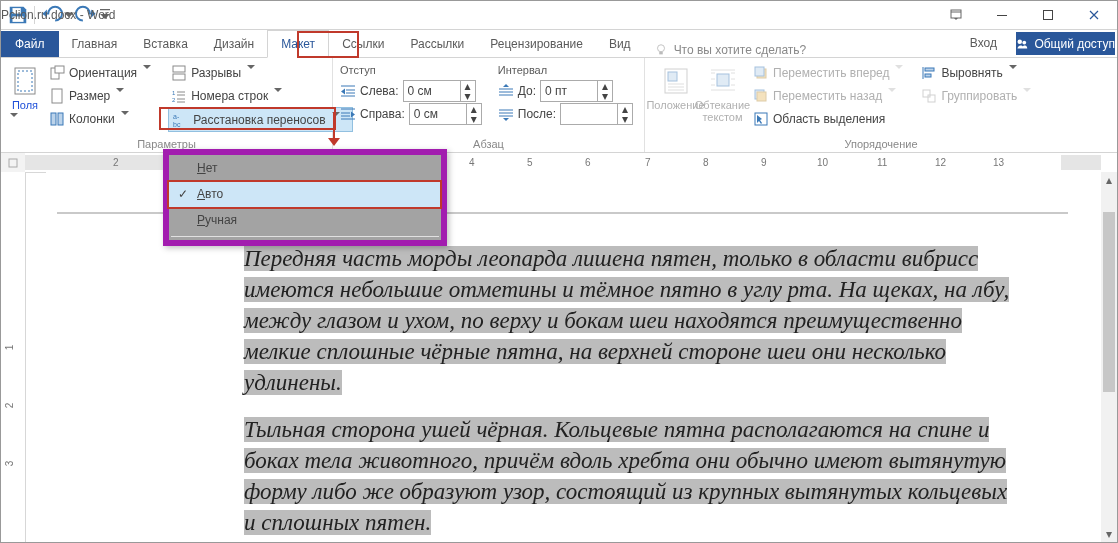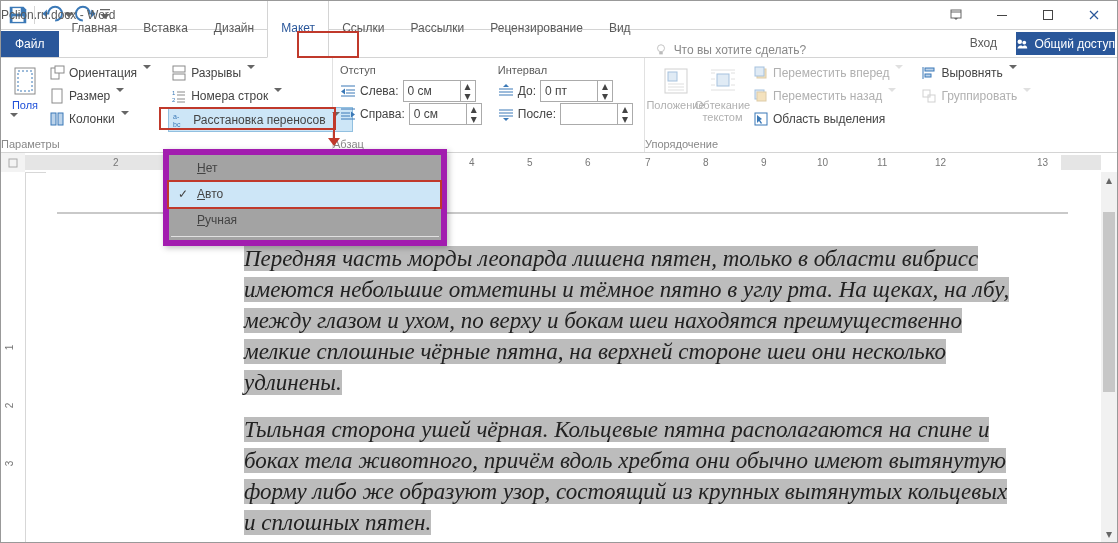--- a/index.html
+++ b/index.html
@@ -8,32 +8,32 @@
   .titlebar{height:28px;background:#fff;border-bottom:1px solid #d4d4d4;display:flex;align-items:center;position:relative}
   .qat{display:flex;align-items:center;gap:2px;padding-left:6px}
   .qat .ic{width:22px;height:22px;display:flex;align-items:center;justify-content:center;color:#3b79b7}
   .qat .sep{width:1px;height:18px;background:#d4d4d4;margin:0 3px}
   .title-center{position:absolute;left:0;right:0;text-align:left;color:#5a5a5a;font-size:12px;pointer-events:none}
   .winbtns{position:absolute;right:0;top:0;display:flex;height:28px}
   .winbtns .b{width:46px;display:flex;align-items:center;justify-content:center;color:#555}
   .winbtns .b.close{color:#2a579a}
   
   .tabs{height:27px;display:flex;align-items:flex-end;padding-left:0;position:relative;border-bottom:1px solid #d4d4d4;background:#fff}
-  .tab{padding:16px 13px;height:26px;line-height:26px;color:#5a5a5a;font-size:12px}
+  .tab{padding:0 13px;height:26px;line-height:26px;color:#5a5a5a;font-size:12px}
   .tab.file{background:#2a579a;color:#fff;padding:0 14px}
   .tab.active{border:1px solid #d4d4d4;border-bottom:1px solid #fff;color:#2a579a;position:relative;top:1px;background:#fff}
   .tellme{margin-left:10px;display:flex;align-items:center;color:#888;gap:6px}
   .tellme .bulb{width:14px;height:14px}
   .right-signin{position:absolute;right:112px;top:0;height:26px;line-height:26px;color:#5a5a5a;padding:0 8px}
   .share-btn{position:absolute;right:2px;top:2px;height:23px;background:#2a579a;color:#fff;display:flex;align-items:center;gap:6px;padding:0 0;font-size:12px}
   .share-btn svg{width:12px;height:12px}
   
   .ribbon{height:94px;border-bottom:1px solid #d4d4d4;display:flex;position:relative;background:#fff}
   .group{border-right:1px solid #e1e1e1;padding:3px 7px 0 7px;display:flex;flex-direction:column;position:relative;height:100%;box-sizing:border-box}
-  .group .glabel{position:absolute;bottom:2px;left:0;right:0;font-size:11px;color:#888}
+  .group .glabel{position:absolute;bottom:2px;left:0;right:0;text-align:center;font-size:11px;color:#888}
   .btn-stack{display:flex;flex-direction:column}
   .btn-small{display:flex;align-items:center;gap:4px;height:23px;padding:0 3px;color:#444;white-space:nowrap}
   .btn-small svg{width:16px;height:16px;flex-shrink:0}
   .drop{margin-left:2px}
   .bigbtn{width:47px;display:flex;flex-direction:column;align-items:center;justify-content:flex-start;padding-top:4px;gap:2px;color:#1d4ed8;text-align:center}
   .bigbtn svg{width:32px;height:32px}
   .bigbtn span{font-size:11px;line-height:12px}
   .disabled{color:#b0b0b0}
   .disabled svg{opacity:.45}
   
@@ -430,21 +430,21 @@
         <span style="left:384px">3</span>
       <span style="left:444px">4</span>
         <span style="left:502px">5</span>
         <span style="left:560px">6</span>
       <span style="left:620px">7</span>
         <span style="left:678px">8</span>
         <span style="left:736px">9</span>
       <span style="left:792px">10</span>
         <span style="left:852px">11</span>
         <span style="left:910px">12</span>
-      <span style="left:1012px">13</span>
+      <span style="left:968px">13</span>
     </div>
   </div>
   <div class="vruler">
     <div class="num" style="top:170px">1</div>
     <div class="num" style="top:228px">2</div>
     <div class="num" style="top:286px">3</div>
   </div>
   <div class="paper">
     <div class="page">
       <div class="textblock">

